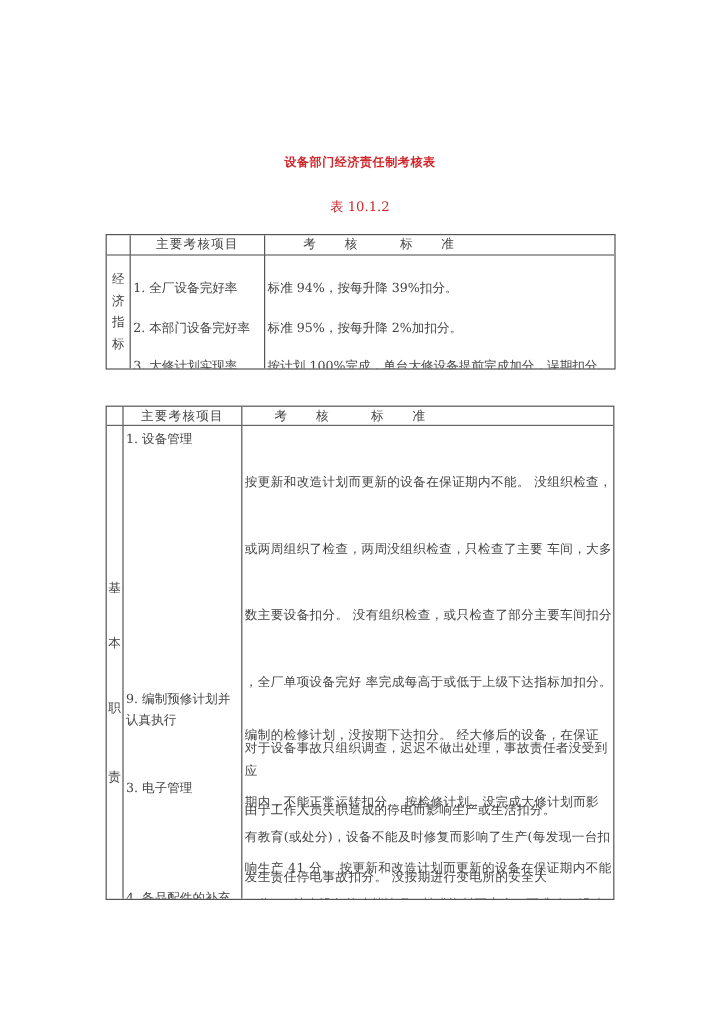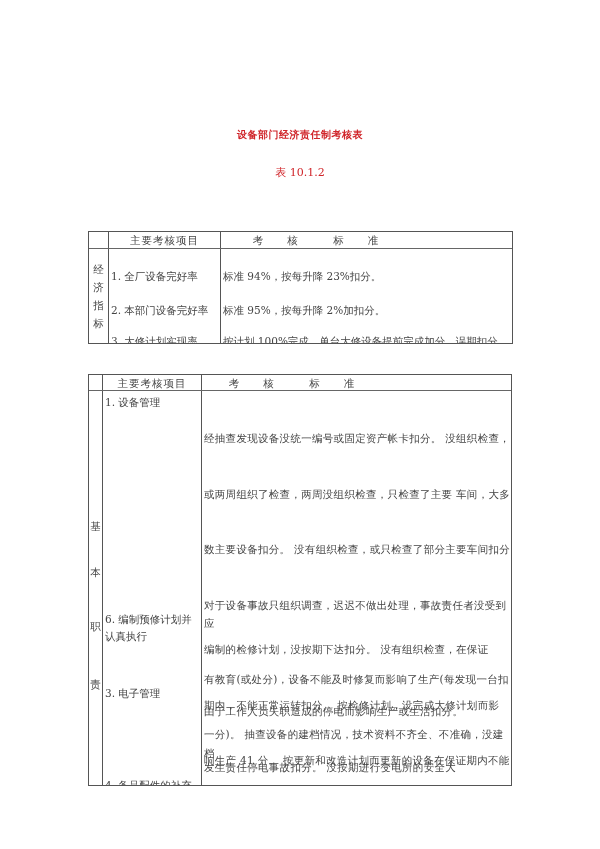--- a/index.html
+++ b/index.html
@@ -9,21 +9,21 @@
   }
   .title {
     position: absolute; left: 0; width: 600px; top: 128px; text-align: center;
     color: #d0252a; font-family: "DejaVu Sans", "Liberation Sans", sans-serif;
     font-size: 10px; font-weight: bold; letter-spacing: 0.5px;
   }
   .subtitle {
     position: absolute; left: 0; width: 600px; top: 165px; text-align: center;
     color: #d0252a; font-size: 11px;
   }
-  .tbl { position: absolute; border: 1.5px solid #555; box-sizing: border-box; margin-top: 36px; }
+  .tbl { position: absolute; border: 1.5px solid #555; box-sizing: border-box; }
   .t1 { left: 88px; top: 195px; width: 425px; height: 113px; overflow: hidden; }
   .t2 { left: 88px; top: 338px; width: 424px; height: 412px; overflow: hidden; }
   .cell { position: absolute; box-sizing: border-box; font-size: 10.5px; color: #444; line-height: 14px; }
   .vline { position: absolute; top: 0; bottom: 0; width: 0; border-left: 1.5px solid #555; }
   .hline { position: absolute; left: 0; right: 0; height: 0; border-top: 1.2px solid #666; }
   .hdr { top: 0; height: 17px; line-height: 17px; text-align: center; letter-spacing: 1px; }
   .vert { text-align: center; }
   .vert span { display: block; }
   .para { white-space: pre-wrap; line-height: 18.5px; letter-spacing: 0.3px; }
 </style>
@@ -42,21 +42,21 @@
   <div class="cell hdr" style="left:132px; width:190px;">考　　核　　　标　　准</div>
 
   <div class="cell vert" style="left:0; top:28px; width:19px; line-height:18px; font-size:10.5px;">
     <span>经</span>
     <span>济</span>
     <span>指</span>
     <span>标</span>
   </div>
 
   <div class="cell" style="left:22px; top:37px; white-space:nowrap;">1. 全厂设备完好率</div>
-  <div class="cell" style="left:134px; top:37px; white-space:nowrap;">标准 94%，按每升降 23%扣分。</div>
+  <div class="cell" style="left:134px; top:37px; white-space:nowrap;">标准 94%，按每升降 39%扣分。</div>
 
   <div class="cell" style="left:22px; top:71px; white-space:nowrap;text-align:center;">2. 本部门设备完好率</div>
   <div class="cell" style="left:134px; top:71px; white-space:nowrap;">标准 95%，按每升降 2%加扣分。</div>
 
   <div class="cell" style="left:22px; top:102px; white-space:nowrap;">3. 大修计划实现率</div>
   <div class="cell" style="left:134px; top:102px; white-space:nowrap;text-align:right;">按计划 100%完成，单台大修设备提前完成加分，误期扣分。</div>
 </div>
 
 <div class="tbl t2">
   <div class="vline" style="left:13px;"></div>
@@ -66,38 +66,39 @@
   <div class="cell hdr" style="left:14px; width:98px; height:16px; line-height:16px;">主要考核项目</div>
   <div class="cell hdr" style="left:113px; width:180px; height:16px; line-height:16px;">考　　核　　　标　　准</div>
 
   <div class="cell" style="left:0; top:144px; width:13px; text-align:center;">基</div>
   <div class="cell" style="left:0; top:190px; width:13px; text-align:center;">本</div>
   <div class="cell" style="left:0; top:244px; width:13px; text-align:center;">职</div>
   <div class="cell" style="left:0; top:302px; width:13px; text-align:center;">责</div>
 
   <div class="cell" style="left:16px; top:20px; white-space:nowrap;">1. 设备管理</div>
   <div class="cell para" style="left:115px; top:17px; width:310px;">
-    <div>经抽查发现设备没统一编号或固定资产帐卡扣分。 没组织检查，</div>
+    <div>按更新和改造计划而更新的设备在保证期内不能。 没组织检查，</div>
     <div>或两周组织了检查，两周没组织检查，只检查了主要 车间，大多</div>
     <div>数主要设备扣分。 没有组织检查，或只检查了部分主要车间扣分</div>
+    <div>，全厂单项设备完好 率完成每高于或低于上级下达指标加扣分。</div>
     <div>对于设备事故只组织调查，迟迟不做出处理，事故责任者没受到应</div>
     <div>有教育(或处分)，设备不能及时修复而影响了生产(每发现一台扣</div>
     <div>一分)。 抽查设备的建档情况，技术资料不齐全、不准确，没建档</div>
     
     
     
     
   </div>
 
   <div class="cell" style="left:16px; top:236px; line-height:17px;">
-    <div>6. 编制预修计划并</div>
+    <div>9. 编制预修计划并</div>
     <div>认真执行</div>
   </div>
   <div class="cell para" style="left:115px; top:228px; width:310px;">
-    <div>编制的检修计划，没按期下达扣分。 没有组织检查，在保证</div>
+    <div>编制的检修计划，没按期下达扣分。 经大修后的设备，在保证</div>
     <div>期内，不能正常运转扣分。 按检修计划，没完成大修计划而影</div>
     <div>响生产 41 分。 按更新和改造计划而更新的设备在保证期内不能</div>
     
   </div>
 
   <div class="cell" style="left:16px; top:311px; white-space:nowrap;text-align:center;">3. 电子管理</div>
   <div class="cell para" style="left:115px; top:290px; width:310px;">
     <div>由于工作人员失职造成的停电而影响生产或生活扣分。</div>
     <div>发生责任停电事故扣分。 没按期进行变电所的安全大</div>
     

